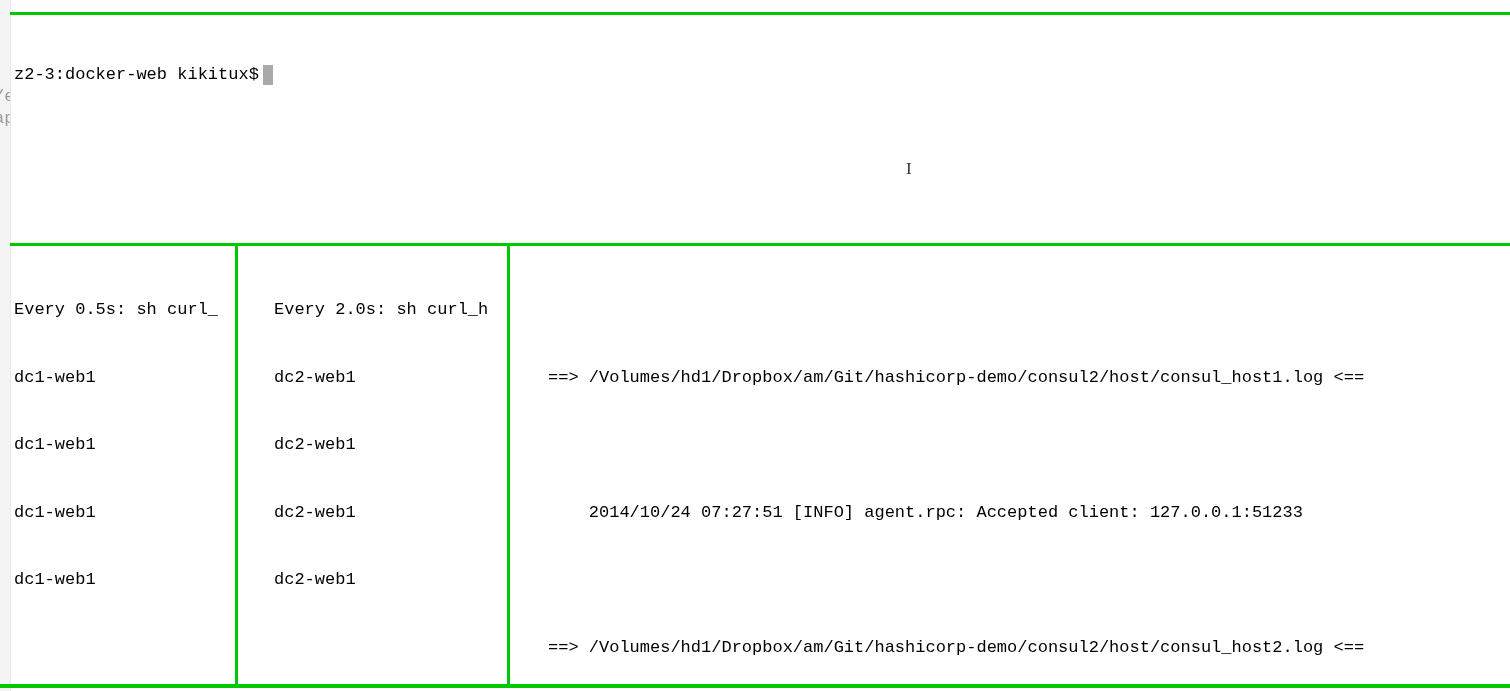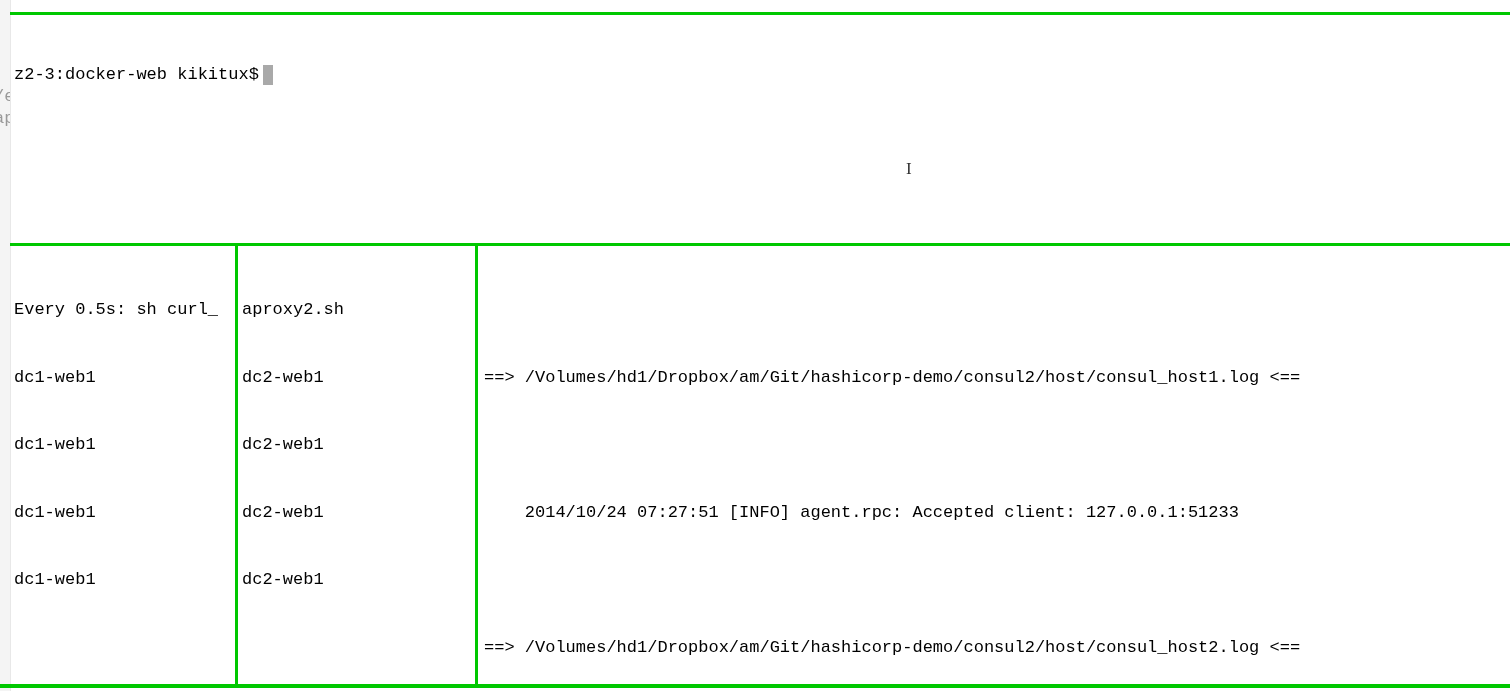--- a/index.html
+++ b/index.html
@@ -76,20 +76,21 @@
     color: #333;
   }
   
   .bottom-area {
     position: absolute;
     left: 10px;
     right: 0;
     top: 246px;
     bottom: 7px;
     display: flex;
+    gap: 32px;
   }
   .col {
     white-space: pre;
     padding: 8px 4px 0 4px;
     box-sizing: border-box;
   }
   .col1 { width: 228px; border-right: 3px solid #00c800; }
   .col2 { width: 240px; border-right: 3px solid #00c800; }
   .col3 { flex: 1; padding-left: 6px; }
   .log-line { height: 22.5px; }
@@ -124,21 +125,21 @@
       <div class="log-line">dc1-web1</div>
       <div class="log-line">dc1-web1</div>
       <div class="log-line">dc1-web1</div>
       
       
       
       
     </div>
 
     <div class="col col2">
-      <div class="log-line">aproxy2.sh</div>
+      <div class="log-line">Every 2.0s: sh curl_h</div>
       <div class="log-line">dc2-web1</div>
       <div class="log-line">dc2-web1</div>
       <div class="log-line">dc2-web1</div>
       <div class="log-line">dc2-web1</div>
       
       
       
       
     </div>
 

